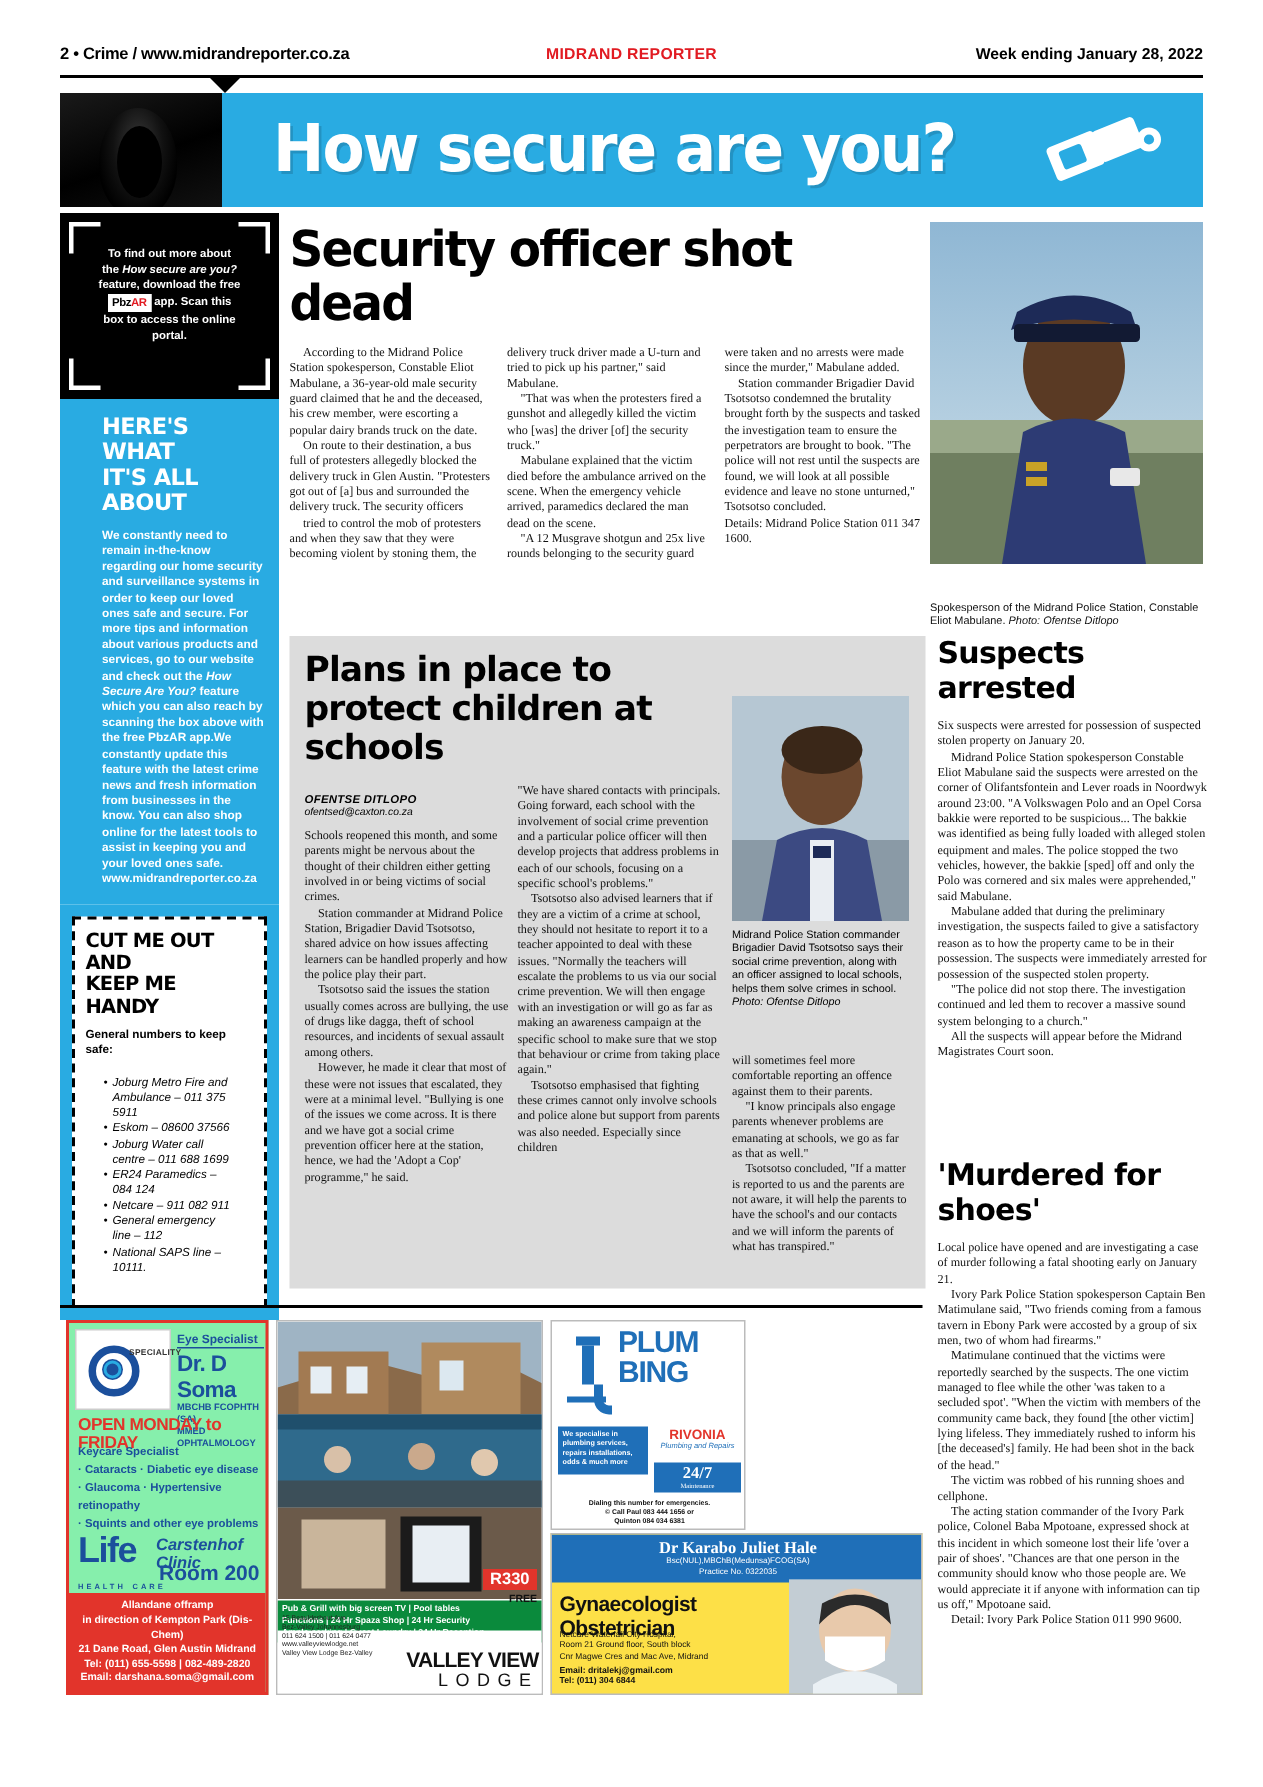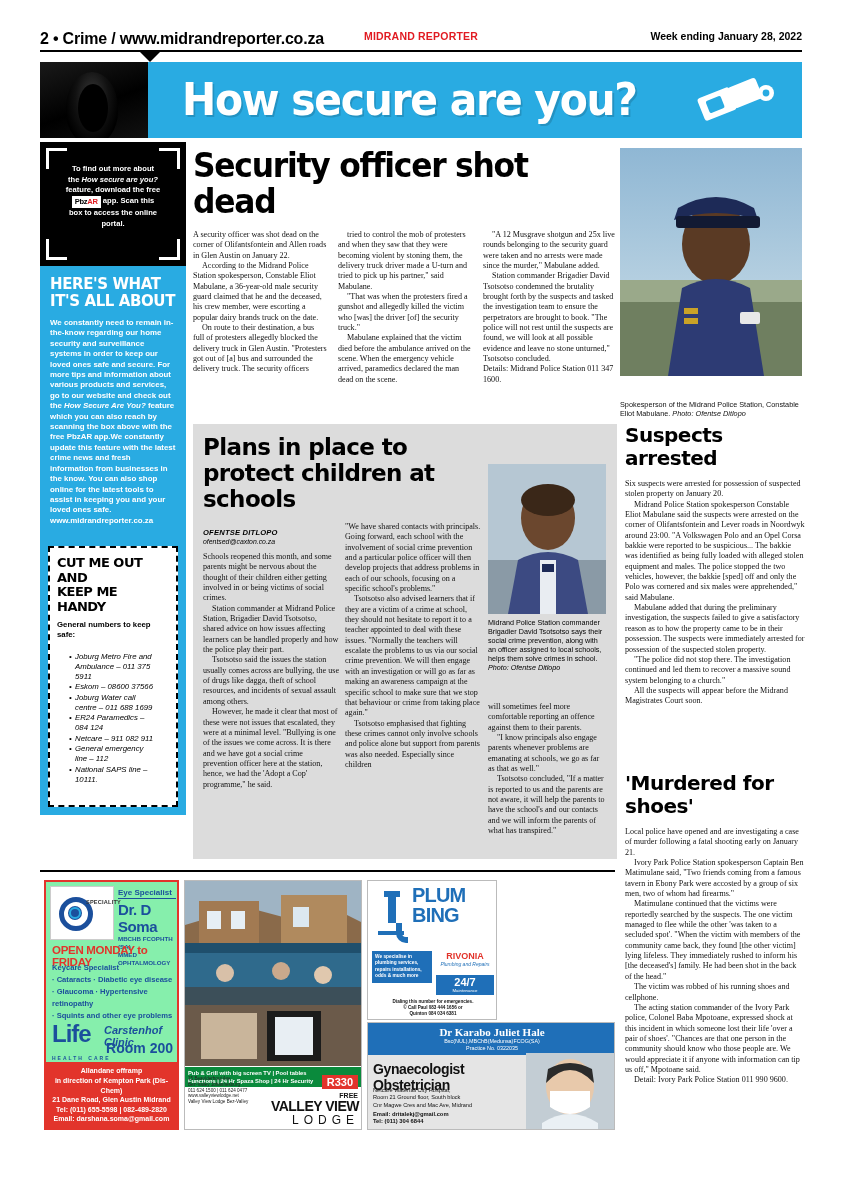--- a/index.html
+++ b/index.html
@@ -8,21 +8,21 @@
     background:#ffffff;
     font-family:"Liberation Sans", sans-serif;
     position:relative;
     overflow:hidden;
     -webkit-font-smoothing:antialiased;
   }
   .page{position:relative;width:842px;height:1191px;}
 
   
   .masthead{position:absolute;left:40px;top:30px;width:762px;height:22px;}
-  .mh-left{position:absolute;left:0;top:0;font-size:16px;font-weight:bold;color:#000;letter-spacing:-.2px;}
+  .mh-left{position:absolute;left:0;top:0;font-size:11px;font-weight:bold;color:#000;letter-spacing:-.2px;}
   .mh-left .slash{font-weight:bold;}
   .mh-left .url{font-weight:bold;}
   .mh-center{position:absolute;left:50%;transform:translateX(-50%);top:0;font-size:10.5px;font-weight:bold;color:#e11b22;letter-spacing:.2px;}
   .mh-right{position:absolute;right:0;top:0;font-size:10.5px;font-weight:bold;color:#000;}
   .mh-rule{position:absolute;left:40px;top:50px;width:762px;height:2px;background:#000;}
   .mh-notch{position:absolute;left:140px;top:52px;width:0;height:0;border-left:10px solid transparent;border-right:10px solid transparent;border-top:10px solid #000;}
 
   
   .banner{position:absolute;left:40px;top:62px;width:762px;height:76px;background:#29abe2;overflow:hidden;}
   .banner-hood{position:absolute;left:0;top:0;width:108px;height:76px;
@@ -43,21 +43,21 @@
   .qrbox .c2{right:6px;top:6px;border-left:none;border-bottom:none;}
   .qrbox .c3{left:6px;bottom:6px;border-right:none;border-top:none;}
   .qrbox .c4{right:6px;bottom:6px;border-left:none;border-top:none;}
   .qr-text{position:absolute;left:12px;top:22px;width:122px;color:#fff;font-size:7.6px;line-height:10.6px;
      font-weight:bold;text-align:center;}
   .qr-text em{font-style:italic;}
   .pbz{display:inline-block;background:#fff;color:#000;font-size:7.6px;font-weight:bold;padding:0 2px;
      border:1px solid #fff;vertical-align:-1px;letter-spacing:-.3px;}
   .pbz .red{color:#e11b22;}
 
-  .bluebox{width:146px;background:#29abe2;padding:10px 10px 12px 10px;box-sizing:border-box;}
+  .bluebox{width:146px;background:#29abe2;padding:10px 10px 12px 28px;box-sizing:border-box;}
   .bluebox h2{margin:0 0 8px 0;color:#fff;font-size:15px;line-height:17px;font-weight:bold;
      font-family:"DejaVu Sans",sans-serif;letter-spacing:-.4px;}
   .bluebox p{margin:0;color:#fff;font-size:7.9px;line-height:10.4px;font-weight:bold;}
   .bluebox p em{font-style:italic;}
 
   .cutbox-wrap{background:#29abe2;padding:8px;box-sizing:border-box;width:146px;}
   .cutbox{background:#fff;border:2px dashed #000;padding:8px 7px;box-sizing:border-box;}
   .cutbox h3{margin:0 0 6px 0;font-size:13px;line-height:14.5px;font-weight:bold;color:#000;
      font-family:"DejaVu Sans",sans-serif;letter-spacing:-.5px;}
   .cutbox .sub{font-size:7.8px;font-weight:bold;line-height:9.8px;margin-bottom:3px;}
@@ -123,38 +123,38 @@
      font-size:7px;font-weight:bold;line-height:9.6px;padding:4px 2px;box-sizing:border-box;}
 
   .ad-lodge{position:absolute;left:184px;top:880px;width:178px;height:250px;background:#fff;overflow:hidden;border:1px solid #bbb;box-sizing:border-box;}
   .lodge-ph{position:absolute;left:0;top:0;width:178px;height:185px;}
   .lodge-bar{position:absolute;left:0;top:186px;width:178px;background:#0a8a3c;color:#fff;font-size:5.8px;line-height:8px;padding:2px 3px;box-sizing:border-box;font-weight:bold;}
   .lodge-bot{position:absolute;left:0;bottom:0;width:178px;height:42px;background:#fff;}
   .lodge-addr{position:absolute;left:3px;bottom:24px;font-size:4.6px;line-height:5.8px;color:#222;}
   .lodge-name{position:absolute;right:2px;bottom:2px;text-align:right;}
   .lodge-name .l1{font-size:14px;font-weight:bold;color:#111;letter-spacing:-.5px;line-height:15px;}
   .lodge-name .l2{font-size:12px;color:#111;letter-spacing:5px;line-height:13px;}
-  .lodge-price{position:absolute;right:3px;bottom:30px;text-align:right;}
+  .lodge-price{position:absolute;right:3px;bottom:59px;text-align:right;}
   .r330{display:inline-block;background:#e2342b;color:#fff;font-size:11px;font-weight:bold;padding:1px 5px;}
   .freewifi{font-size:7px;font-weight:bold;color:#111;margin-top:2px;}
 
   .ad-plumb{position:absolute;left:367px;top:880px;width:130px;height:140px;background:#fff;border:1px solid #bbb;box-sizing:border-box;overflow:hidden;}
   .plumb-ic{position:absolute;left:4px;top:6px;width:40px;height:60px;}
   .plumb-t1{position:absolute;left:44px;top:4px;font-size:20px;font-weight:bold;color:#1f6fb8;letter-spacing:-.8px;line-height:20px;}
   .plumb-t2{position:absolute;left:44px;top:24px;font-size:20px;font-weight:bold;color:#1f6fb8;letter-spacing:-.8px;line-height:20px;}
   .plumb-box{position:absolute;left:4px;top:70px;width:60px;background:#1f6fb8;color:#fff;font-size:4.8px;line-height:6.4px;padding:3px;box-sizing:border-box;font-weight:bold;}
   .plumb-riv{position:absolute;left:68px;top:70px;width:58px;text-align:center;}
   .riv1{font-size:9px;font-weight:bold;color:#e2342b;}
   .riv2{font-size:5px;font-style:italic;color:#1f6fb8;}
-  .plumb-247{position:absolute;left:68px;top:94px;width:58px;text-align:center;background:#1f6fb8;color:#fff;padding:2px 0;}
+  .plumb-247{position:absolute;left:68px;top:94px;width:58px;text-align:center;background:#1f6fb8;color:#fff;padding:2px 0;font-family:Liberation Serif, serif;}
   .p247{font-size:11px;font-weight:bold;line-height:11px;}
   .pmaint{font-size:4.4px;}
   .plumb-foot{position:absolute;left:0;bottom:0;width:130px;font-size:4.6px;line-height:6px;text-align:center;color:#111;font-weight:bold;padding-bottom:2px;}
 
-  .ad-gyn{position:absolute;left:367px;top:1022px;width:248px;height:108px;background:#e5e5e5;border:1px solid #bbb;box-sizing:border-box;overflow:hidden;}
+  .ad-gyn{position:absolute;left:367px;top:1022px;width:248px;height:108px;background:#fde047;border:1px solid #bbb;box-sizing:border-box;overflow:hidden;}
   .gyn-bar{position:absolute;left:0;top:0;width:248px;background:#1f6fb8;color:#fff;text-align:center;padding:3px 0;}
   .gyn-n{font-size:11px;font-weight:bold;font-family:"Liberation Serif",serif;line-height:12px;}
   .gyn-q{font-size:5.4px;line-height:7px;}
   .gyn-t{position:absolute;left:5px;top:38px;width:150px;font-size:14px;font-weight:bold;color:#111;line-height:16px;letter-spacing:-.4px;}
   .gyn-addr{position:absolute;left:5px;bottom:20px;width:150px;font-size:5.6px;line-height:7.4px;color:#111;}
   .gyn-mail{position:absolute;left:5px;bottom:3px;width:160px;font-size:5.8px;line-height:7.6px;font-weight:bold;color:#111;}
   .gyn-ph{position:absolute;right:0;top:30px;width:88px;height:78px;background:linear-gradient(#cfd9df,#9fb0bb);}
 
 </style>
 </head>
@@ -237,21 +237,20 @@
           <li>General emergency line – 112</li>
           <li>National SAPS line – 10111.</li>
         </ul>
       </div>
     </div>
   </div>
 
   <div class="story1">
     <h1>Security officer shot dead</h1>
     <div class="cols3 body-text">
-      <p class="first">A security officer was shot dead on the corner of Olifantsfontein and Allen roads in Glen Austin on January 22.</p>
       <p>According to the Midrand Police Station spokesperson, Constable Eliot Mabulane, a 36-year-old male security guard claimed that he and the deceased, his crew member, were escorting a popular dairy brands truck on the date.</p>
       <p>On route to their destination, a bus full of protesters allegedly blocked the delivery truck in Glen Austin. "Protesters got out of [a] bus and surrounded the delivery truck. The security officers</p>
       <p>tried to control the mob of protesters and when they saw that they were becoming violent by stoning them, the delivery truck driver made a U-turn and tried to pick up his partner," said Mabulane.</p>
       <p>"That was when the protesters fired a gunshot and allegedly killed the victim who [was] the driver [of] the security truck."</p>
       <p>Mabulane explained that the victim died before the ambulance arrived on the scene. When the emergency vehicle arrived, paramedics declared the man dead on the scene.</p>
       <p>"A 12 Musgrave shotgun and 25x live rounds belonging to the security guard were taken and no arrests were made since the murder," Mabulane added.</p>
       <p>Station commander Brigadier David Tsotsotso condemned the brutality brought forth by the suspects and tasked the investigation team to ensure the perpetrators are brought to book. "The police will not rest until the suspects are found, we will look at all possible evidence and leave no stone unturned," Tsotsotso concluded.</p>
       <p class="first">Details: Midrand Police Station 011 347 1600.</p>
     </div>
   </div>

